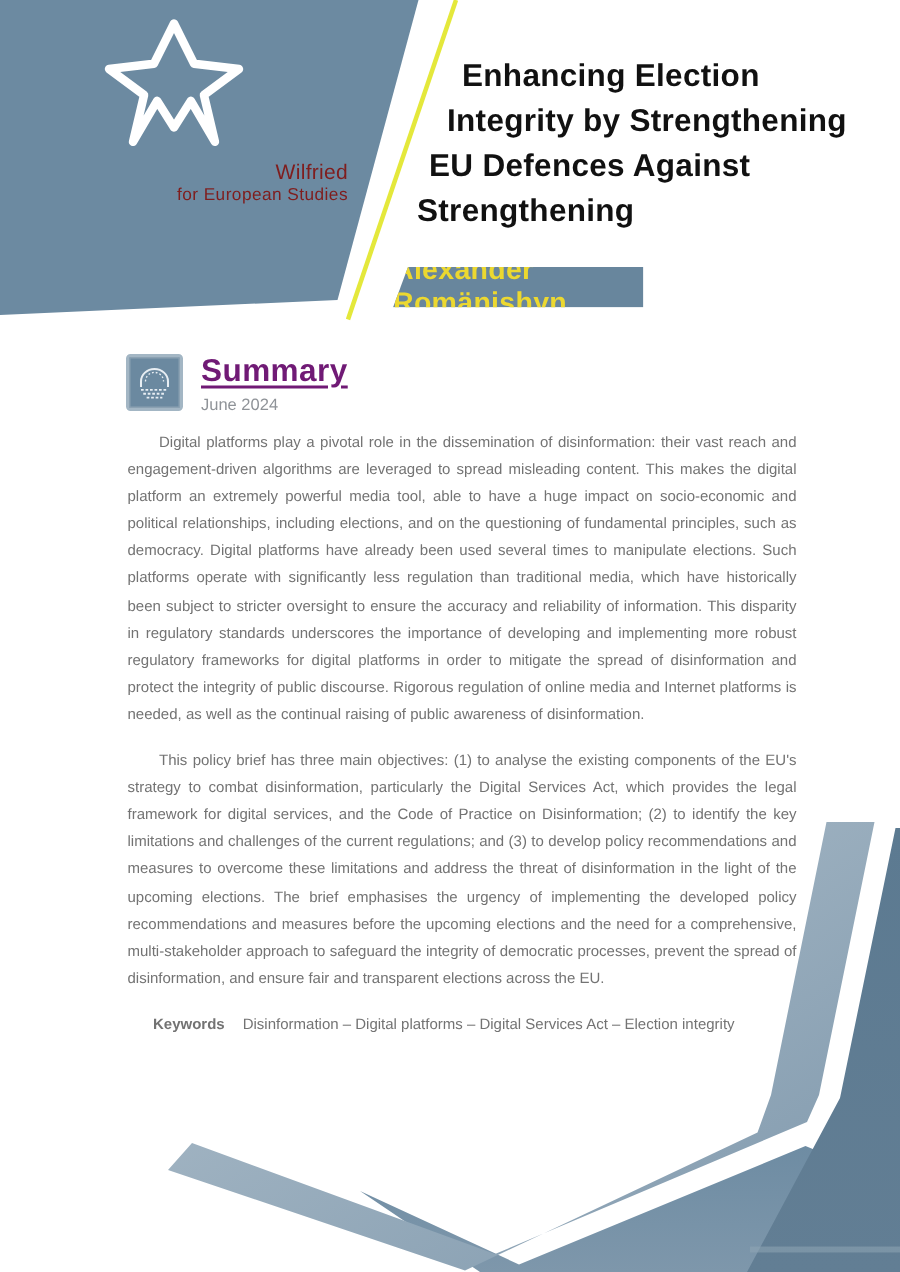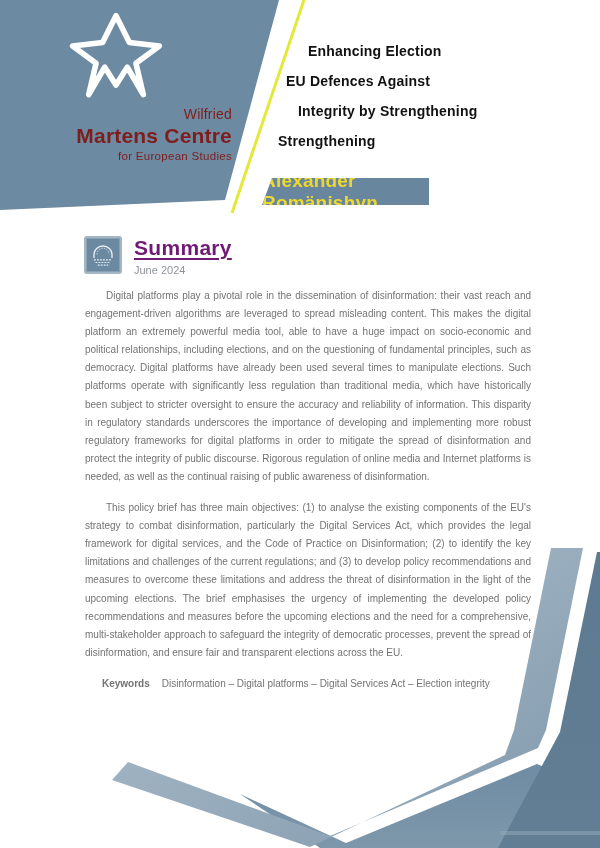--- a/index.html
+++ b/index.html
@@ -16,21 +16,21 @@
     position:absolute;top:0;left:0;width:232px;height:210px;
     text-align:right;color:#7f1d1d;pointer-events:none;
   }
   .logo-star{display:block;margin:10px auto 0 auto;}
   .logo-line1{font-size:14px;margin-top:-2px;letter-spacing:.2px;}
   .logo-line2{font-size:21px;font-weight:bold;margin-top:2px;letter-spacing:.2px;}
   .logo-line3{font-size:11.5px;margin-top:2px;letter-spacing:.3px;}
   
   .title-block{
     position:absolute;left:278px;top:36px;width:310px;
-    font-weight:bold;color:#111111;font-size:14px;line-height:30px;
+    font-weight:bold;color:#111111;font-size:21px;line-height:30px;
     letter-spacing:.2px;
   }
   .title-line{display:block;white-space:nowrap;}
   .tl0{margin-left:30px;}
   .tl1{margin-left:20px;}
   .tl2{margin-left:8px;}
   .tl3{margin-left:0px;}
   
   .author-badge{
     position:absolute;left:262px;top:178px;width:167px;height:27px;
@@ -75,28 +75,27 @@
   <svg class="header-deco" width="600" height="218" viewBox="0 0 600 218" aria-hidden="true">
     <polygon points="0,0 279,0 225,200 0,210" fill="#6c8aa1"></polygon>
     <line x1="304" y1="0" x2="232" y2="213" stroke="#e4e83b" stroke-width="3"></line>
   </svg>
 
   <div class="logo-block">
     <svg class="logo-star" width="104" height="98" viewBox="0 0 120 112" aria-hidden="true">
       <path d="M60 6 L75.5 37 L110 41 L83 61 L91.5 97 L73 65.5 L60 86 L47 65.5 L28.5 97 L37 61 L10 41 L44.5 37 Z" fill="none" stroke="#ffffff" stroke-width="6.5" stroke-linejoin="round"></path>
     </svg>
     <div class="logo-line1">Wilfried</div>
-    <div class="logo-line2">Martens Centre</div>
     <div class="logo-line3">for European Studies</div>
   </div>
 
   <h1 class="title-block" style="margin:0;">
     <span class="title-line tl0">Enhancing Election</span>
+    <span class="title-line tl1">Integrity by Strengthening</span>
     <span class="title-line tl2">EU Defences Against</span>
-    <span class="title-line tl1">Integrity by Strengthening</span>
     <span class="title-line tl3">Strengthening</span>
   </h1>
 
   <div class="author-badge">
     <span class="author-name">Alexander Romänishyn</span>
   </div>
 
   <div class="summary-head">
     <div class="summary-icon">
       <svg width="30" height="30" viewBox="0 0 40 40" aria-hidden="true">

